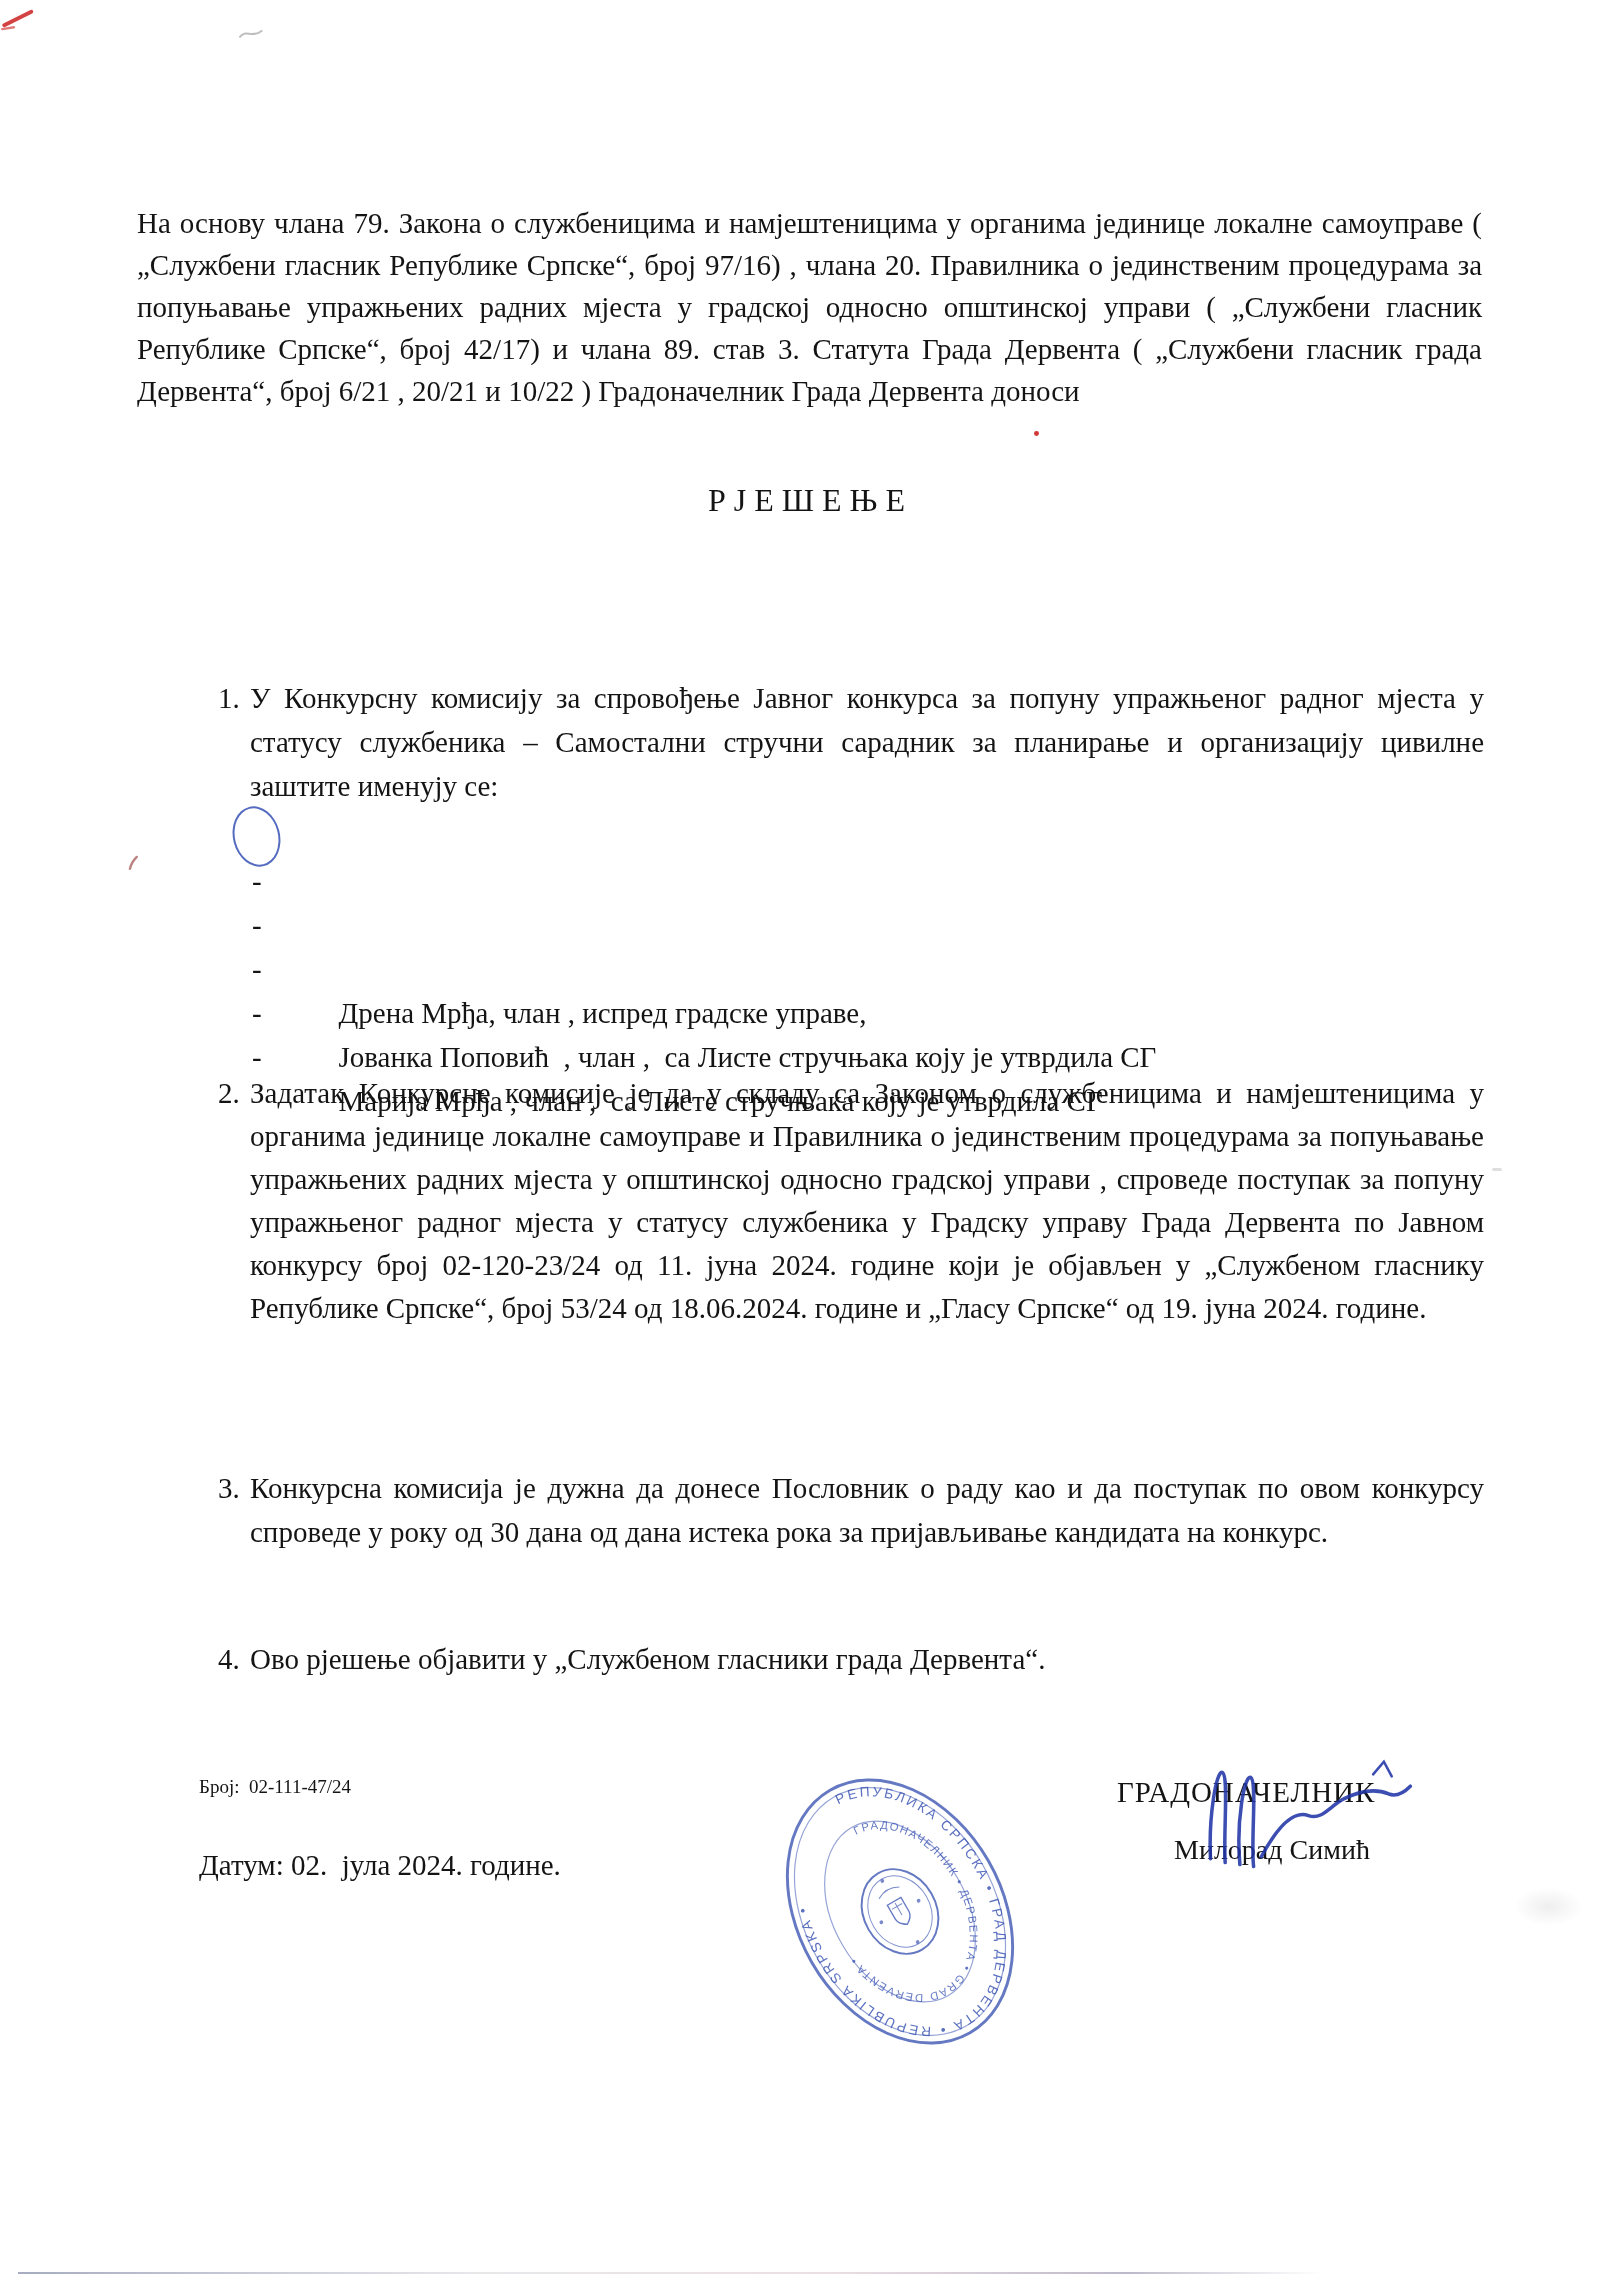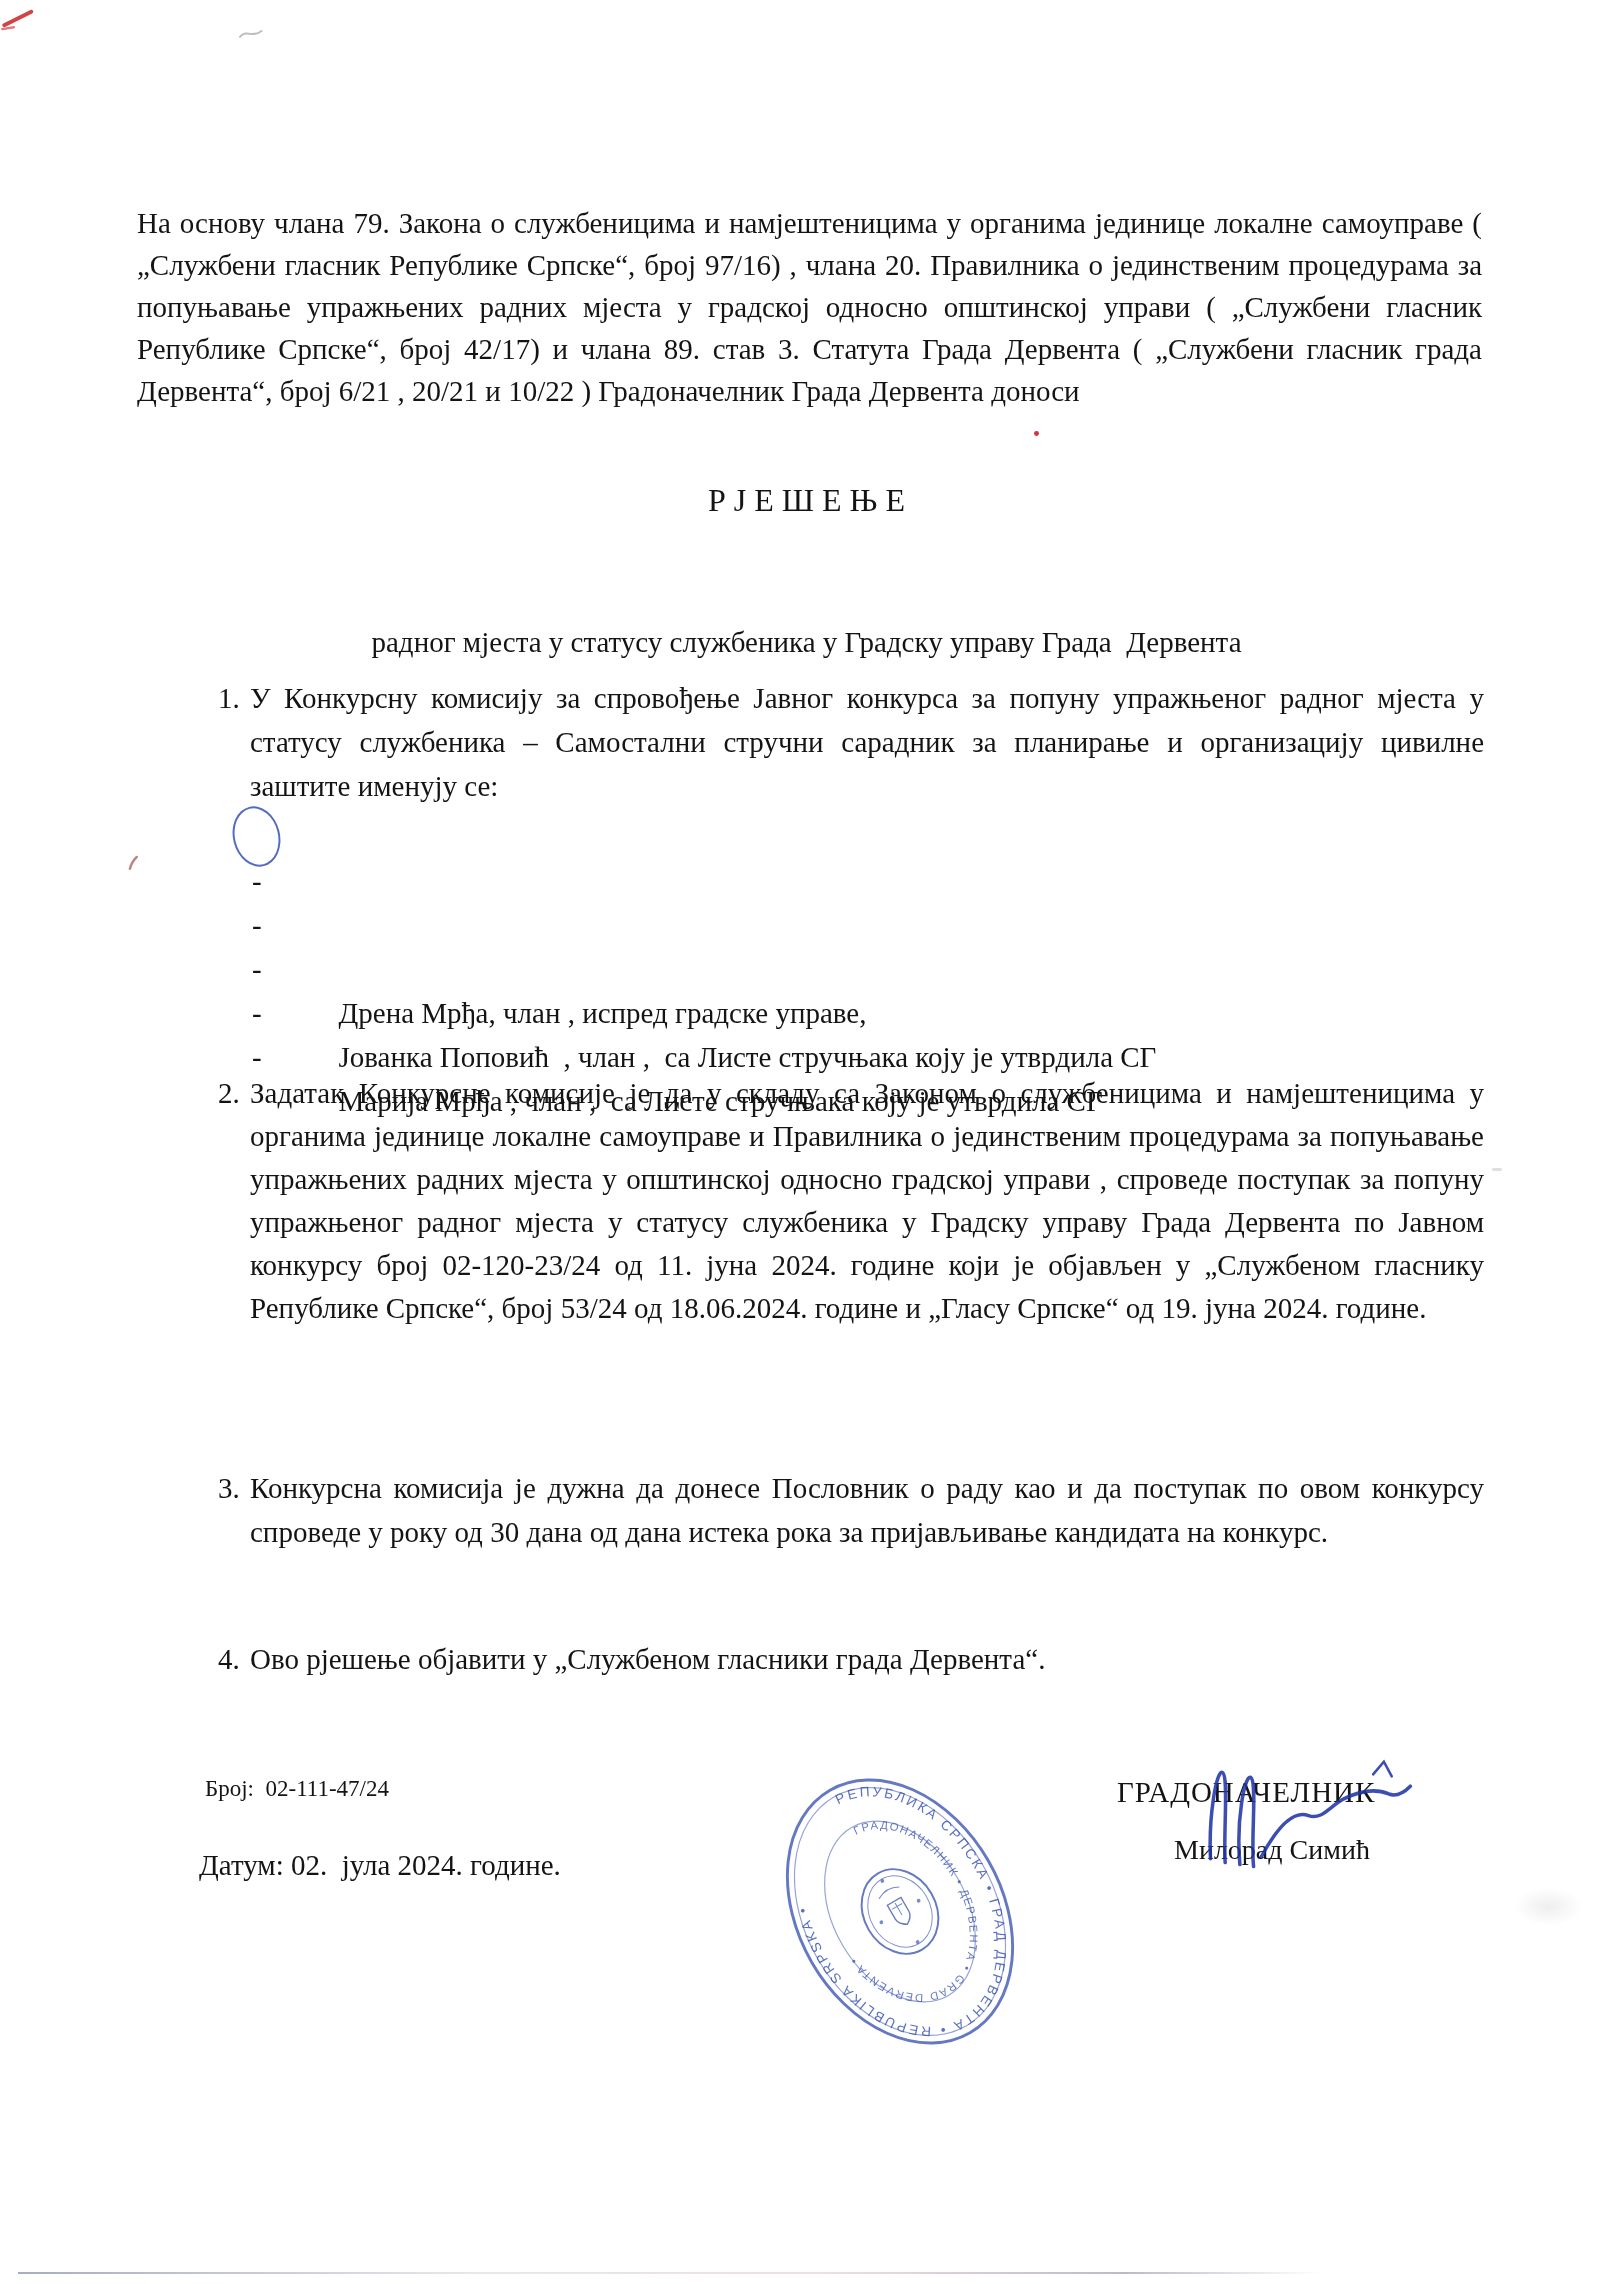--- a/index.html
+++ b/index.html
@@ -29,21 +29,21 @@
   #item-4 .txt { text-align:left; white-space:pre-wrap; }
   .members { position:absolute; left:250px; top:815px; font-size:29px; line-height:44px; }
   .member { position:relative; height:44px; white-space:pre; }
   .member .dash { position:absolute; left:2px; }
   .member .mtext { margin-left:45px; display:inline-block; }
   .pen-circle {
     position:absolute; left:233px; top:806px; width:43px; height:57px;
     border:2.9px solid rgba(43,70,176,.8); border-radius:50%;
     transform:rotate(-14deg);
   }
-  .footer-number { position:absolute; left:205px; top:1776px; font-size:23px; white-space:pre; }
+  .footer-number { position:absolute; left:199px; top:1776px; font-size:19px; white-space:pre; }
   .footer-date   { position:absolute; left:199px; top:1849px; font-size:29px; white-space:pre; }
   .signer-title  { position:absolute; left:1117px; top:1776px; font-size:29px; letter-spacing:1px; }
   .signer-name   { position:absolute; left:1174px; top:1834px; font-size:28px; }
   .stamp { position:absolute; left:757px; top:1747px; width:286px; height:329px; filter:blur(0.3px); opacity:.92; }
   .signature { position:absolute; left:1181px; top:1745px; width:251px; height:145px; }
   .corner-mark { position:absolute; left:0; top:2px; width:51px; height:31px; }
   .gray-squiggle { position:absolute; left:238px; top:27.4px; width:25.5px; height:15.7px; opacity:.55; }
   .margin-pen-mark { position:absolute; left:127px; top:855px; width:13.7px; height:15.7px; opacity:.7; }
   .red-dot { position:absolute; left:1034px; top:431px; width:4.9px; height:4.9px; border-radius:50%; background:#cc2222; opacity:.9; }
   .edge-fleck { position:absolute; left:1492px; top:1168px; width:9.8px; height:2.9px; background:#c9c9c9; opacity:.6; border-radius:2px; }
@@ -66,21 +66,20 @@
   </svg>
   <svg class="gray-squiggle" viewBox="0 0 26 16">
     <path d="M2,10 C8,2 14,12 24,4" stroke="#8a8a8a" stroke-width="2" fill="none" stroke-linecap="round"></path>
   </svg>
 
   <div class="intro">На основу члана 79. Закона о службеницима и намјештеницима у органима јединице локалне самоуправе ( „Службени гласник Републике Српске“, број 97/16) , члана 20. Правилника о јединственим процедурама за попуњавање упражњених радних мјеста у градској односно општинској управи ( „Службени гласник Републике Српске“, број 42/17) и члана 89. став 3. Статута Града Дервента ( „Службени гласник града Дервента“, број 6/21 , 20/21 и 10/22 ) Градоначелник Града Дервента доноси</div>
   <div class="red-dot"></div>
 
   <div class="title">Р Ј Е Ш Е Њ Е</div>
   <div class="subtitle">
-    <div>радног мјеста у статусу службеника у Градску управу Града  Дервента</div>
   </div>
 
   <div class="item" id="item-1">
     <span class="num">1.</span>
     <div class="txt">У Конкурсну комисију за спровођење Јавног конкурса за попуну упражњеног радног мјеста у статусу службеника – Самостални стручни сарадник за планирање и организацију цивилне заштите именују се:</div>
   </div>
 
   <div class="members">
     <div class="member">
       <span class="dash">-</span>

